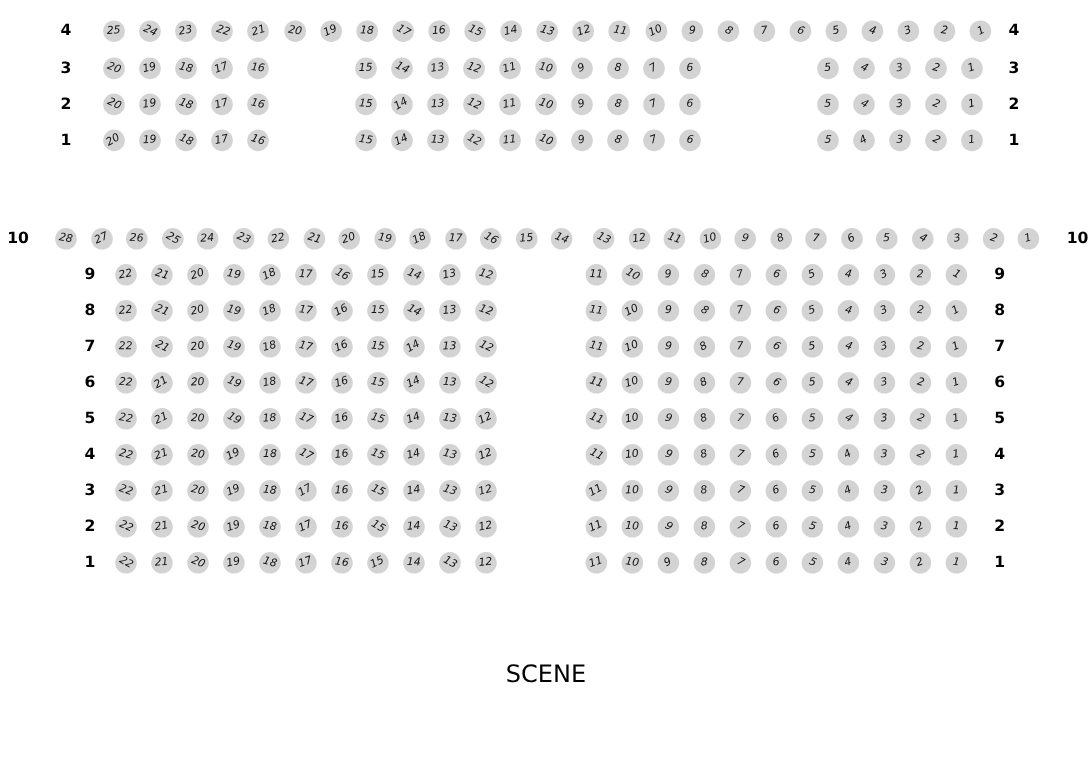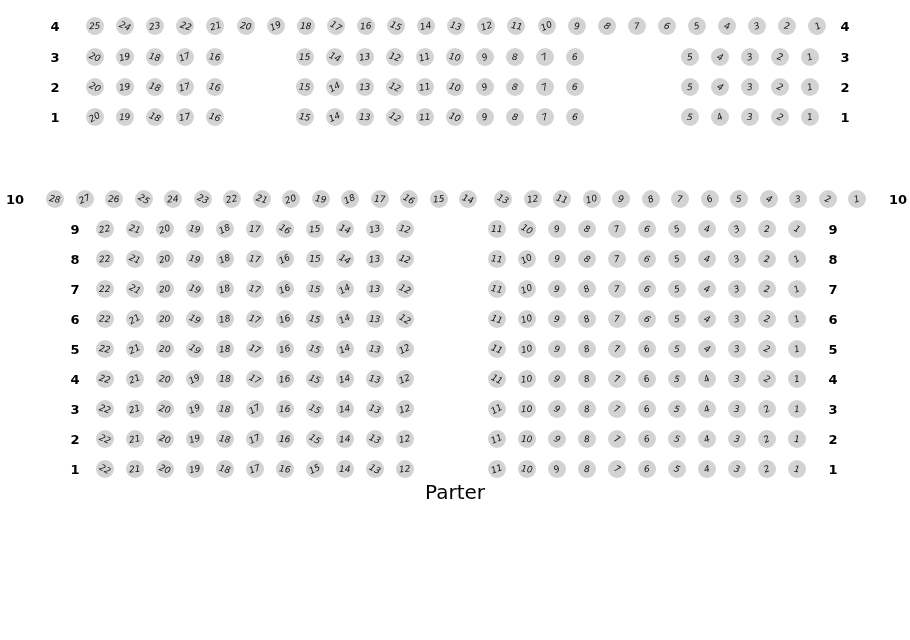--- a/index.html
+++ b/index.html
@@ -1015,15 +1015,15 @@
       <div class="seat" style="left: 737px; top: 469px;">
         <span class="seat-num" style="transform: rotate(14deg);">3</span>
       </div>
       <div class="seat" style="left: 767px; top: 469px;">
         <span class="seat-num" style="transform: rotate(-20deg);">2</span>
       </div>
       <div class="seat" style="left: 797px; top: 469px;">
         <span class="seat-num" style="transform: rotate(7deg);">1</span>
       </div>
     </div>
-  <div class="section-title" style="top:480px">Parter</div>
 
+  <div class="section-title" style="top:549px">SCENE</div>
 </div>
 
 </body></html>

